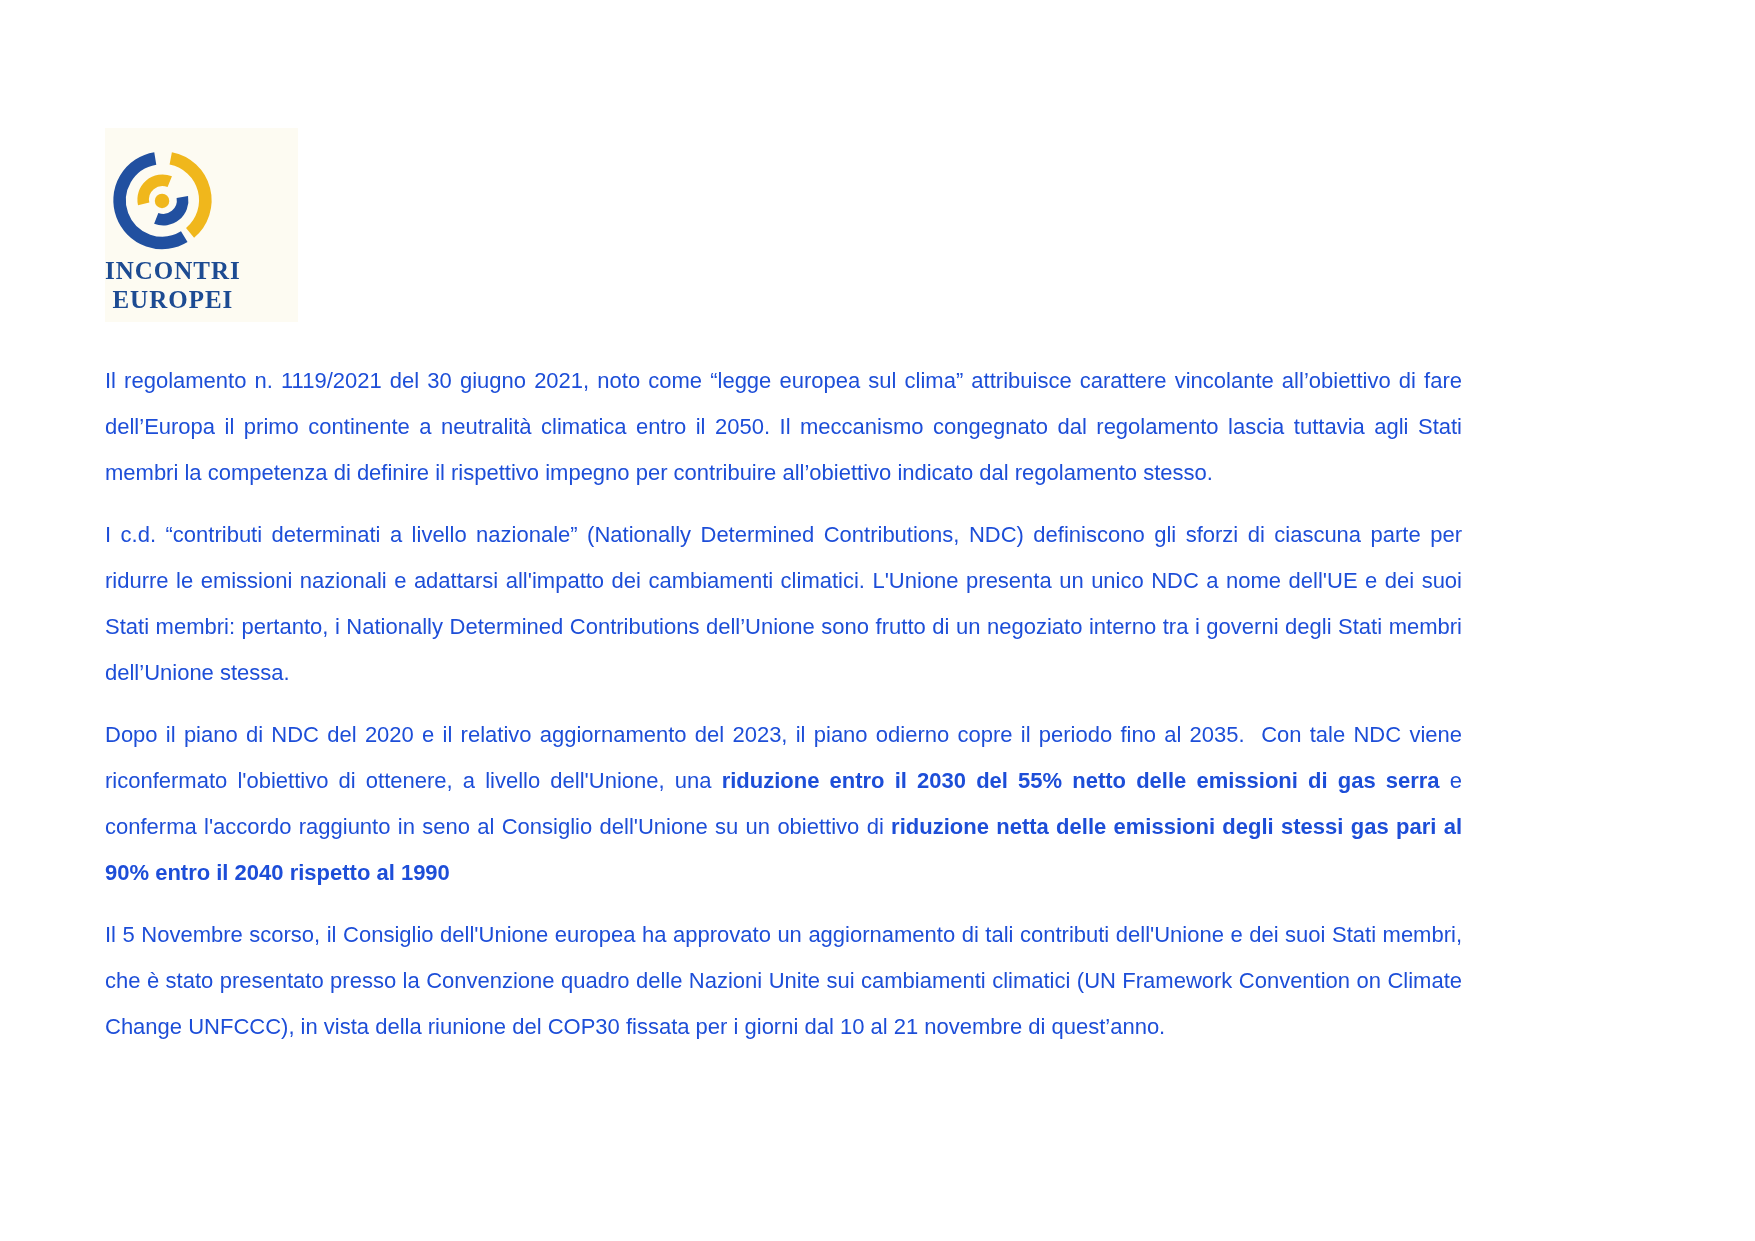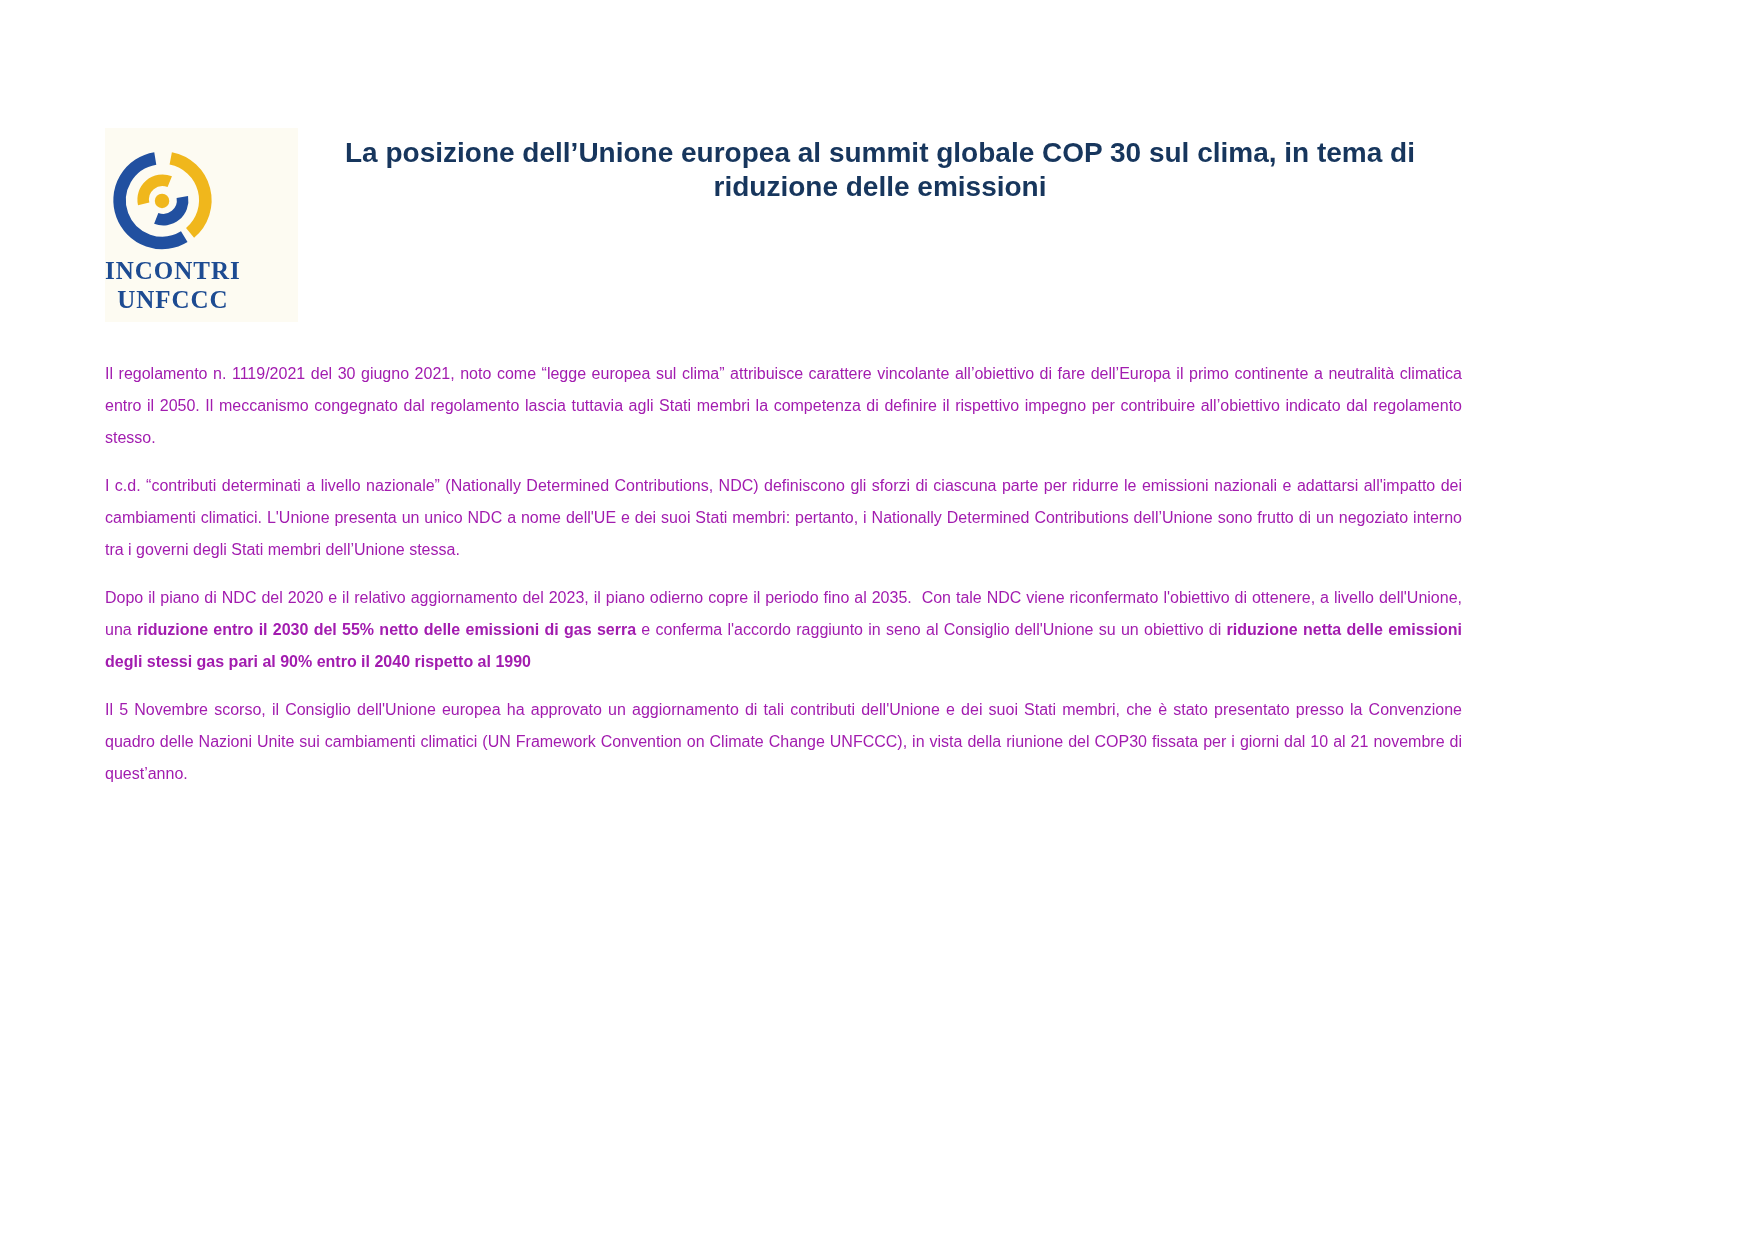--- a/index.html
+++ b/index.html
@@ -54,47 +54,44 @@
     font-weight: bold;
     color: #17365d;
   }
   .body-text {
     position: absolute;
     left: 105px;
     top: 358px;
     width: 1357px;
   }
   .body-text p {
-    font-size: 16px;
-    line-height: 32px;
+    font-size: 22px;
+    line-height: 46px;
     text-align: justify;
     margin-bottom: 16px;
-    color: #a21caf;
+    color: #1d4ed8;
   }
   .body-text p span.b { font-weight: bold; }
 </style>
 </head>
 <body>
 
 <div class="header">
   <div class="logo-box">
     <svg class="logo-swirl" viewBox="0 0 120 120" aria-hidden="true">
       <path d="M 52 17 A 44 44 0 1 0 82 98" fill="none" stroke="#2150a0" stroke-width="13"></path>
       <path d="M 68 17 A 44 44 0 0 1 88 94" fill="none" stroke="#f0b71c" stroke-width="13"></path>
       <path d="M 80 57 A 20 20 0 0 1 53 79" fill="none" stroke="#2150a0" stroke-width="12"></path>
       <path d="M 40 64 A 20 20 0 0 1 67 41" fill="none" stroke="#f0b71c" stroke-width="12"></path>
       <circle cx="59" cy="61" r="7.5" fill="#f0b71c"></circle>
     </svg>
     <div class="logo-text">
       <div>INCONTRI</div>
-      <div>UNFCCC</div>
+      <div>EUROPEI</div>
     </div>
-  </div>
-  <div class="title-wrap">
-    <div class="doc-title">La posizione dell’Unione europea al summit globale COP 30 sul clima, in tema di riduzione delle emissioni</div>
   </div>
 </div>
 
 <div class="body-text">
   <p>
     <span>Il regolamento n. 1119/2021 del 30 giugno 2021, noto come “legge europea sul clima” attribuisce carattere vincolante all’obiettivo di fare dell’Europa il primo continente a neutralità climatica entro il 2050. Il meccanismo congegnato dal regolamento lascia tuttavia agli Stati membri la competenza di definire il rispettivo impegno per contribuire all’obiettivo indicato dal regolamento stesso.</span>
   </p>
   <p>
     <span>I c.d. “contributi determinati a livello nazionale” (Nationally Determined Contributions, NDC) definiscono gli sforzi di ciascuna parte per ridurre le emissioni nazionali e adattarsi all'impatto dei cambiamenti climatici. L'Unione presenta un unico NDC a nome dell'UE e dei suoi Stati membri: pertanto, i Nationally Determined Contributions dell’Unione sono frutto di un negoziato interno tra i governi degli Stati membri dell’Unione stessa.</span>
   </p>

